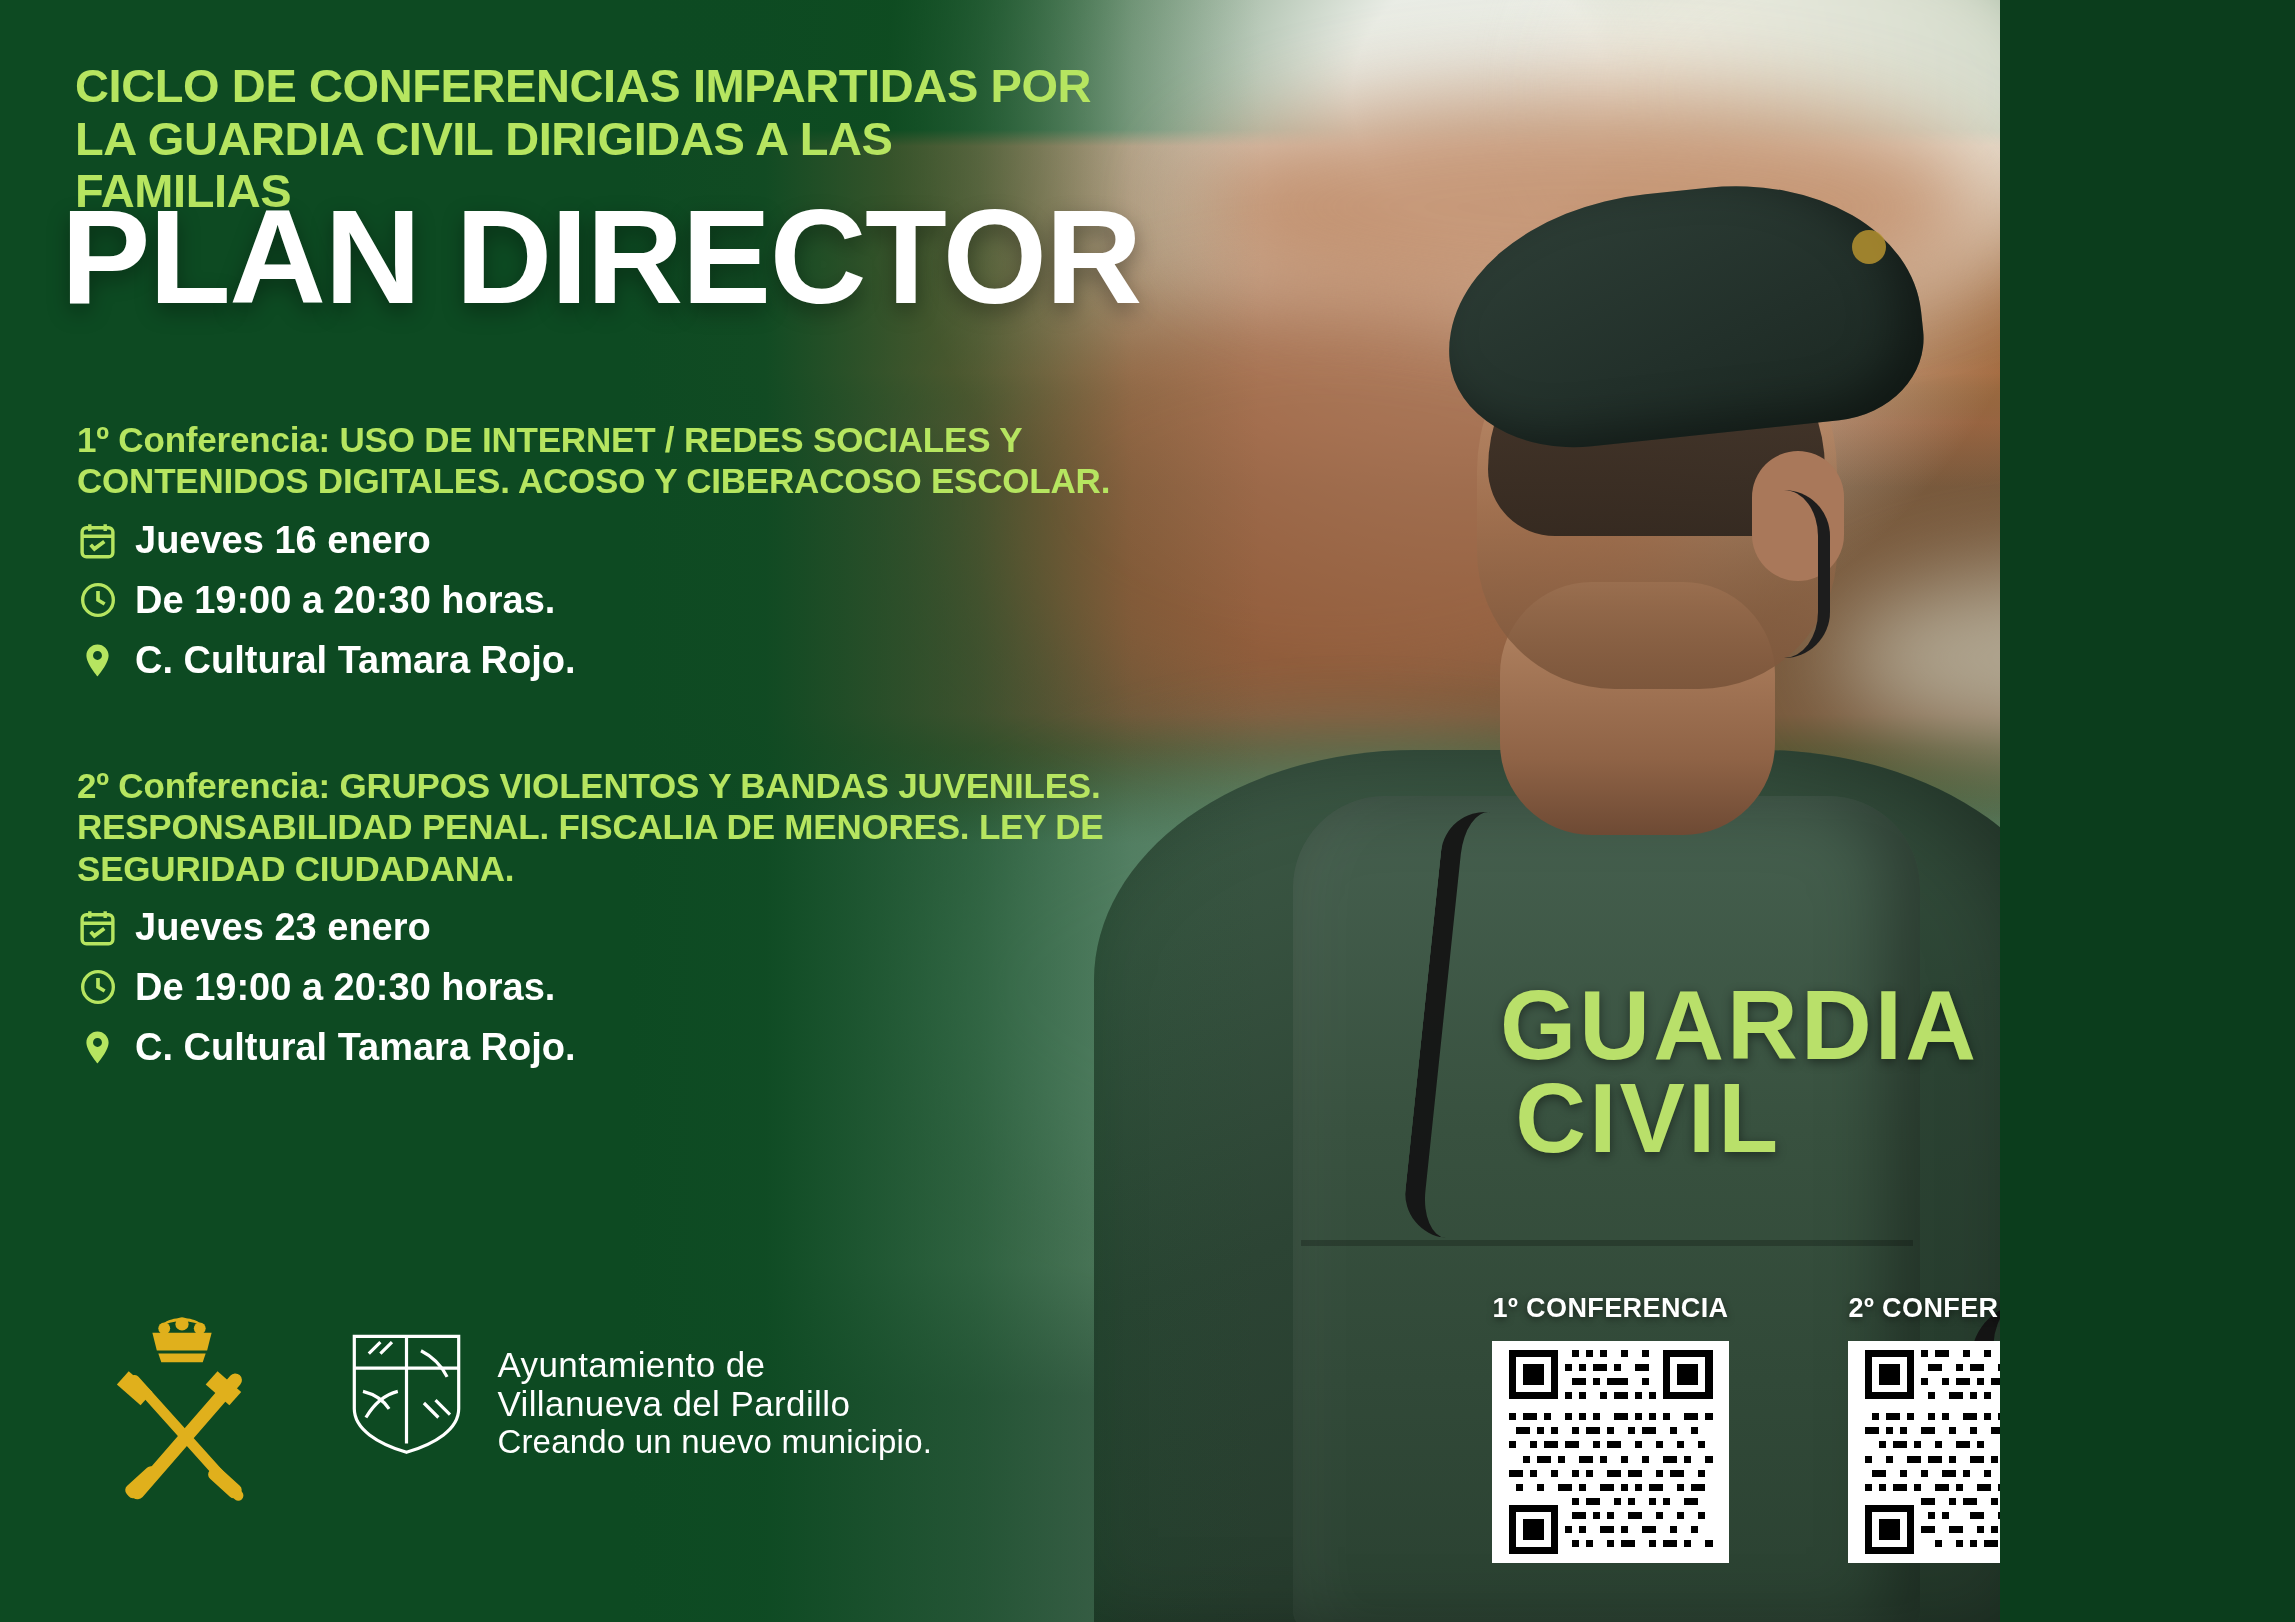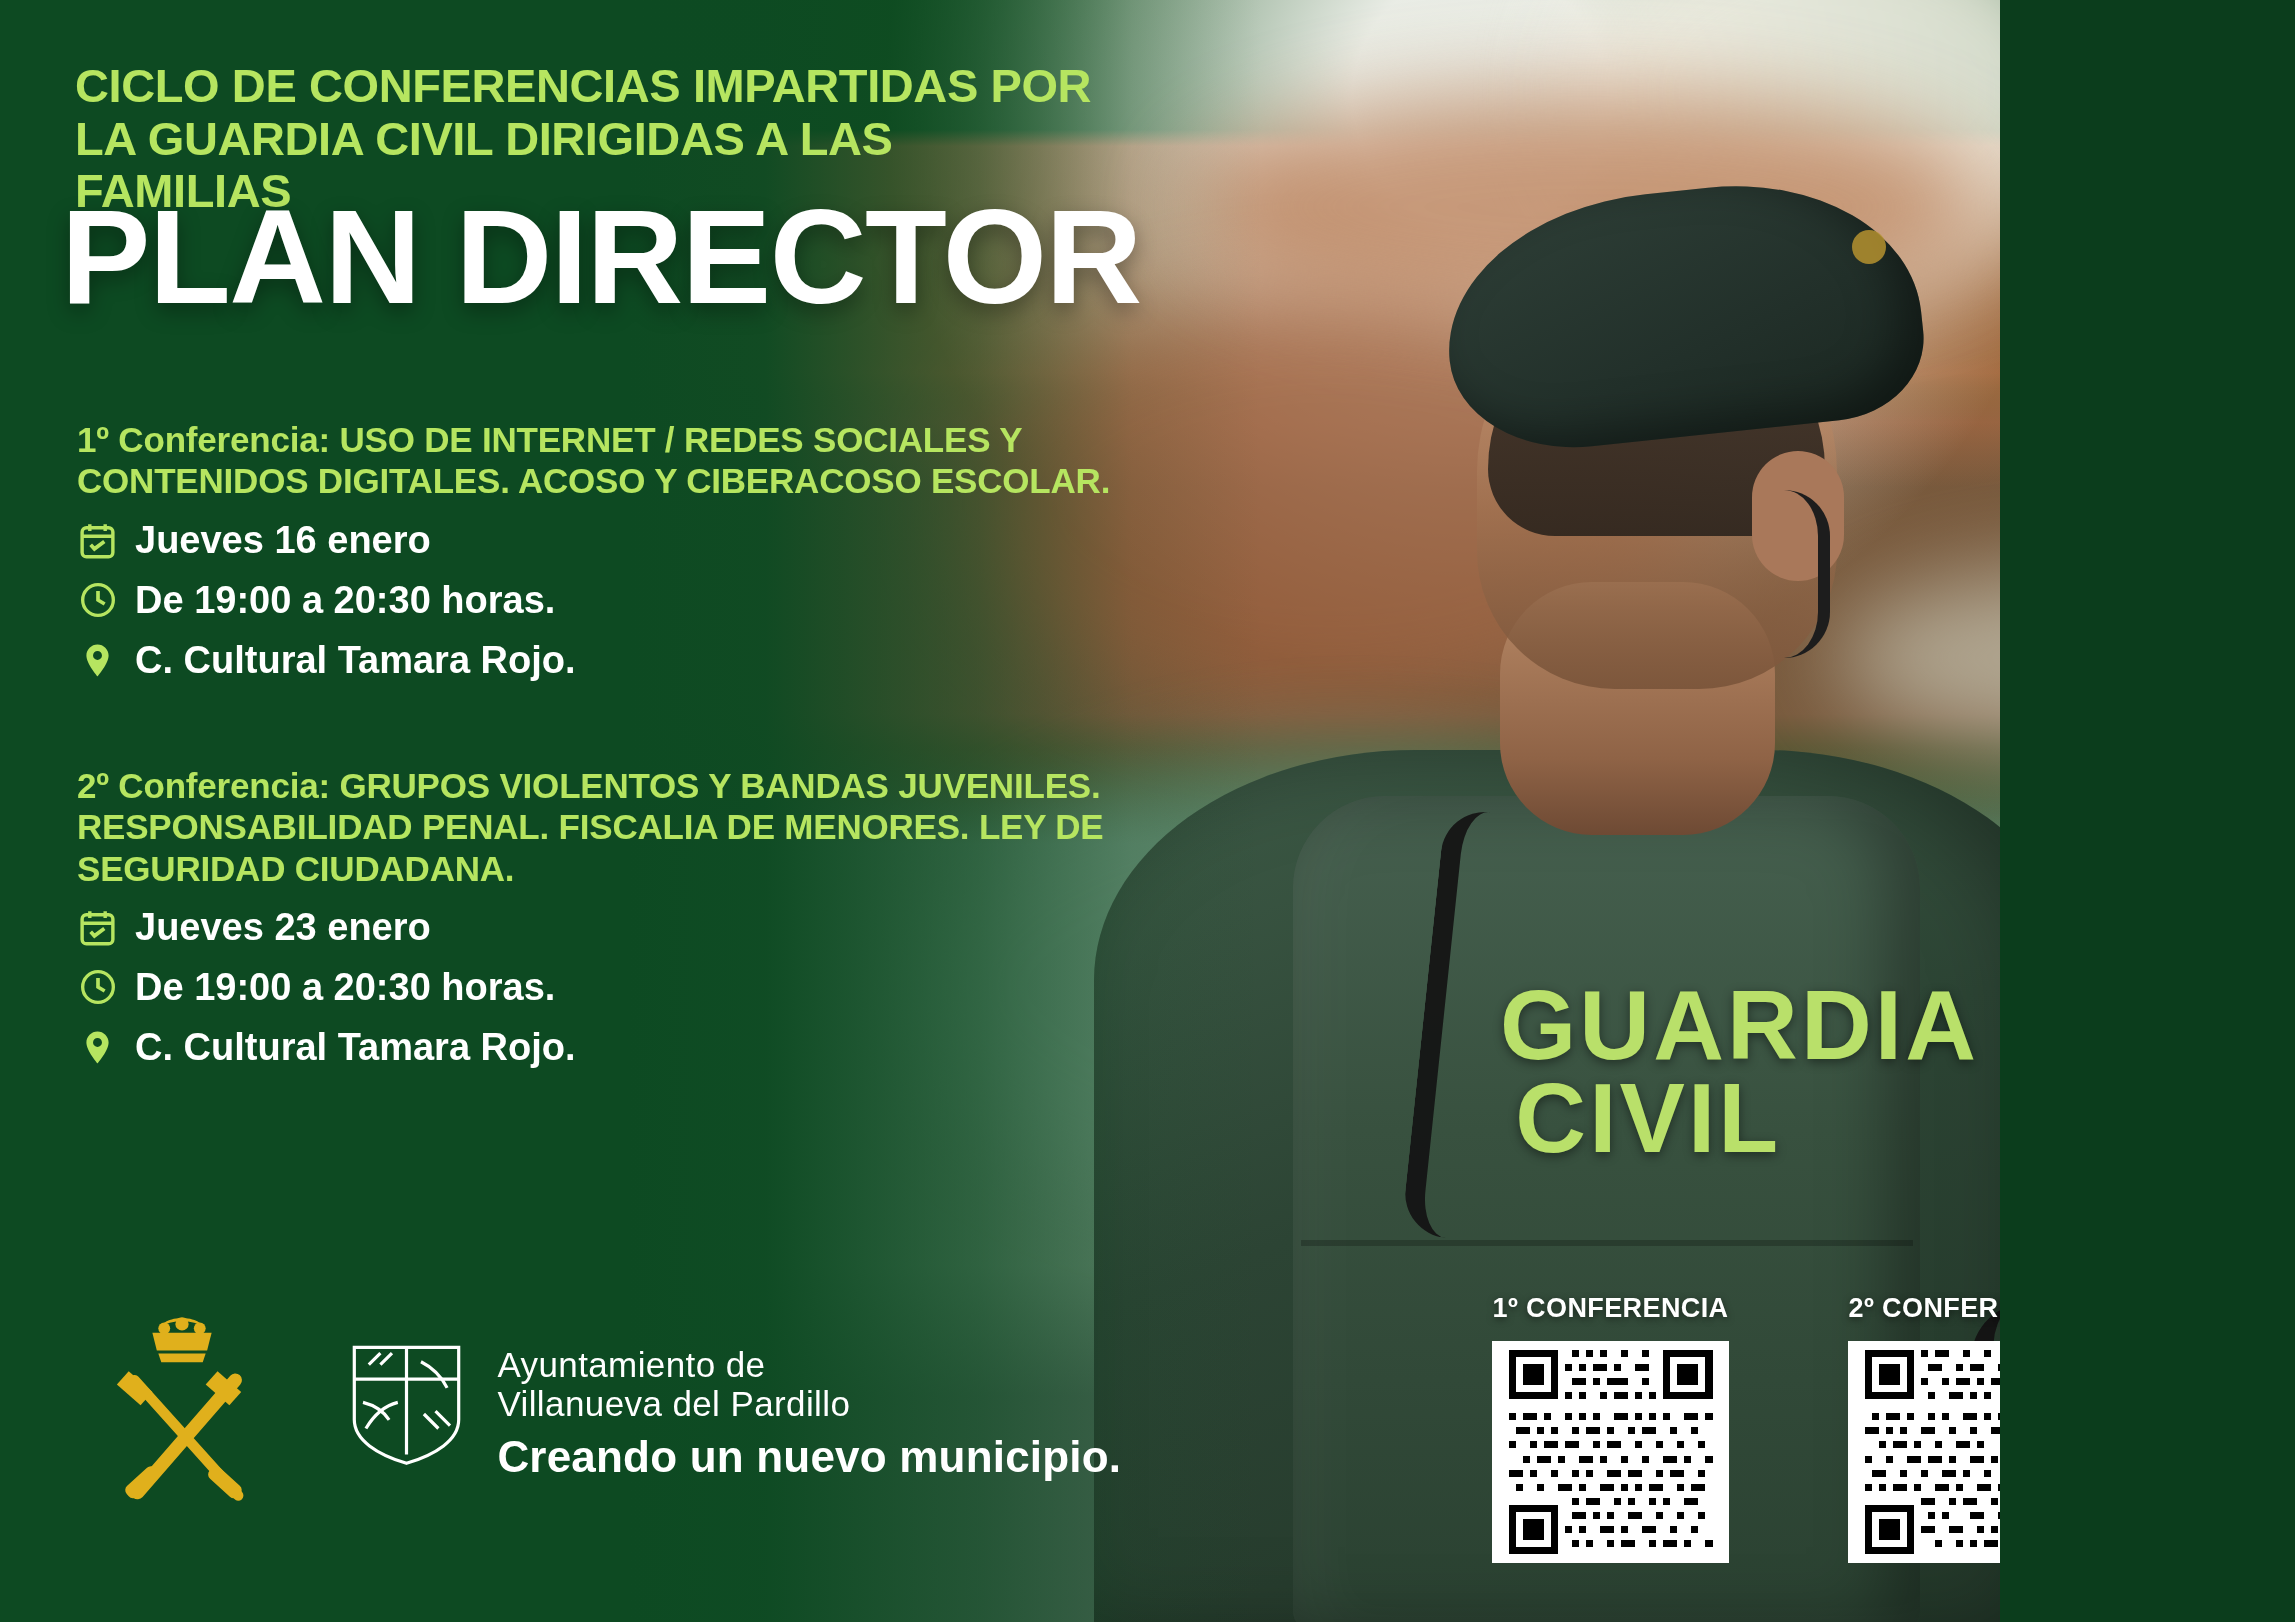--- a/index.html
+++ b/index.html
@@ -249,23 +249,23 @@
     color: #ffffff;
     margin-top: 29px;
   }
   .ayto-l1, .ayto-l2 {
     font-size: 35px;
     line-height: 1.12;
     font-weight: 400;
     letter-spacing: 0.4px;
   }
   .ayto-l3 {
-    font-size: 44px;
-    margin-top: 9px;
-    font-weight: 700;
+    font-size: 33px;
+    margin-top: 0;
+    font-weight: 400;
     letter-spacing: 0.2px;
   }
 
   
   .qr-wrap {
     position: absolute;
     left: 1492px; top: 1293px;
     display: flex;
     gap: 119px;
   }

